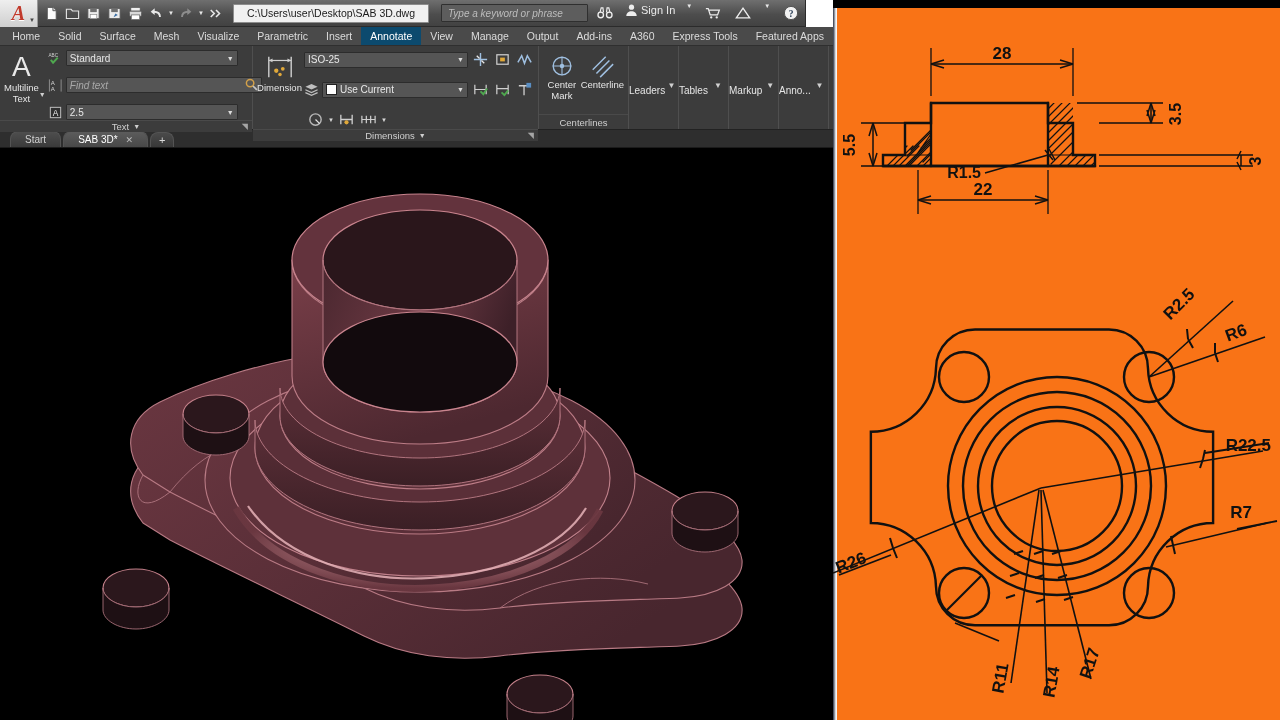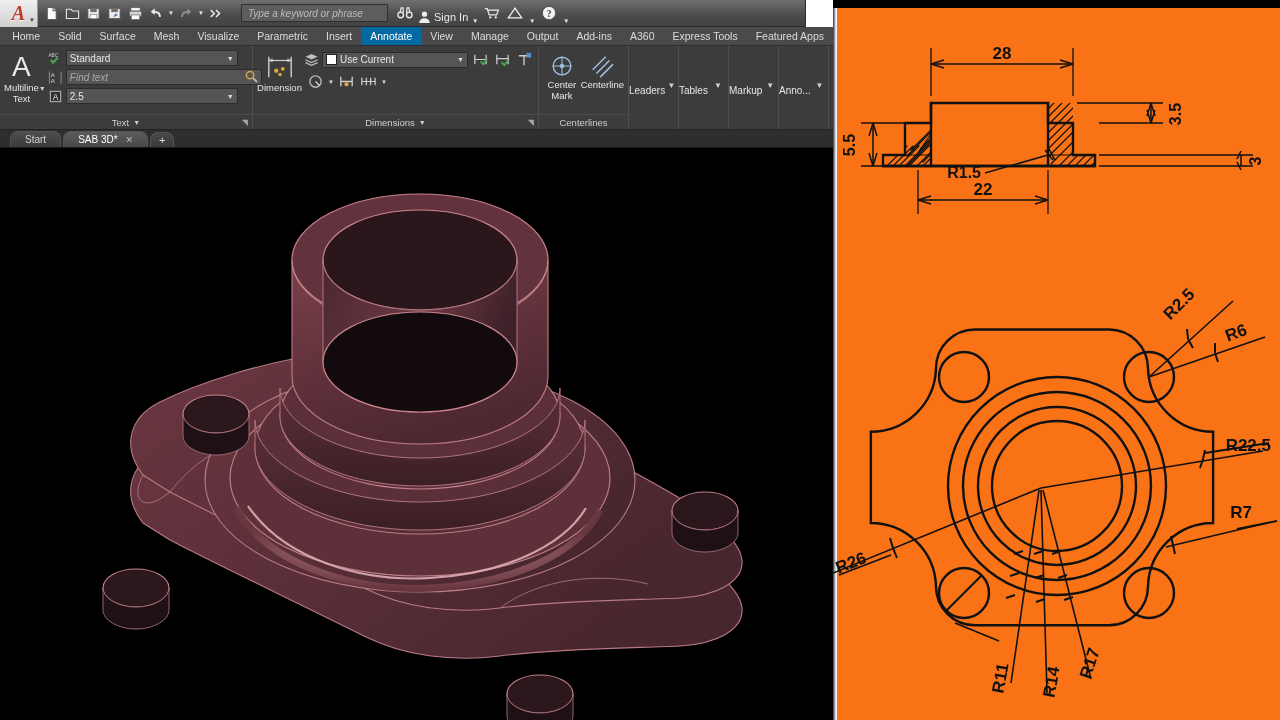--- a/index.html
+++ b/index.html
@@ -52,38 +52,38 @@
     display:flex; align-items:center; justify-content:center;
     font-size:10.5px; color:#1a1a1a; margin-left:4px;
     white-space:nowrap; overflow:hidden;
   }
   .search-box {
     width:147px; height:18px; margin-left:12px;
     background:#5d5d5d; border:1px solid #2f2f2f; border-radius:1px;
     display:flex; align-items:center; padding-left:6px;
     font-size:10px; font-style:italic; color:#bdbdbd;
   }
-  .tb-right { display:flex; align-items:flex-end; gap:3px; margin-left:7px; }
+  .tb-right { display:flex; align-items:flex-start; gap:10px; margin-left:7px; }
   .tb-item { display:flex; align-items:center; gap:3px; color:#eaeaea; font-size:11px; }
   .tb-item svg { display:block; }
   .win-right { position:absolute; right:0; top:0; width:28px; height:27px; background:#fff; border-left:1px solid #2b2b2b;}
 
   
   .ribtabs {
     height:19px; background:#4a4a4a;
     display:flex; align-items:stretch; font-size:10.5px;
     border-bottom:1px solid #2f2f2f;
     position:relative;
   }
   .ribtabs .spacer { width:42px; }
   .rtab {
     padding:0 9px; display:flex; align-items:center; color:#dcdcdc;
     white-space:nowrap;
   }
-  .rtab.active { background:#0369a1; color:#ffffff; }
+  .rtab.active { background:#0c4a6e; color:#ffffff; }
   .ribtabs .endspace { flex:1; }
 
   
   .ribbon {
     height:84px; background:#3c3c3c; display:flex; align-items:stretch;
     border-bottom:1px solid #222;
   }
   .panel { position:relative; display:flex; flex-direction:column;
            border-right:1px solid #4f4f4f; }
   .panel-body { flex:1; display:flex; align-items:flex-start; padding:4px 4px 0 4px; }
@@ -96,21 +96,21 @@
   .panel-title .corner { position:absolute; right:4px; font-size:8px; color:#a5a5a5; }
 
   .bigbtn {
     width:58px; display:flex; flex-direction:column; align-items:center;
     color:#e6e6e6; font-size:9.5px; text-align:center; line-height:11px;
     padding-top:2px;
   }
   .bigbtn .glyph { height:30px; display:flex; align-items:center; justify-content:center; }
   .bigA { font-size:28px; font-family:"Liberation Sans", sans-serif; color:#e9e9e9; line-height:28px; }
 
-  .fields { display:flex; flex-direction:column; gap:3px; padding-left:2px; }
+  .fields { display:flex; flex-direction:column; gap:11px; padding-left:2px; }
   .fldrow { display:flex; align-items:center; gap:3px; }
   .miniicon { width:15px; height:15px; display:flex; align-items:center; justify-content:center; }
   .combo {
     height:16px; background:#555; border:1px solid #2c2c2c; border-radius:1px;
     display:flex; align-items:center; padding:0 3px;
     font-size:10px; color:#e8e8e8; position:relative;
   }
   .combo .cap { flex:1; white-space:nowrap; overflow:hidden; }
   .combo .dd { font-size:7px; color:#ddd; }
   .combo.ph .cap { color:#a9a9a9; font-style:italic; }
@@ -228,20 +228,21 @@
             </svg>
         </div>
         <span class="qcaret">▼</span>
         <div class="qbtn">
           <svg width="14" height="13" viewBox="0 0 16 14">
               <path d="M2 3l4 4-4 4M8 3l4 4-4 4" fill="none" stroke="#e8e8e8" stroke-width="1.8"></path>
             </svg>
         </div>
       </div>
 
+      <div class="doc-title">C:\Users\user\Desktop\SAB 3D.dwg</div>
 
       <div class="search-box">Type a keyword or phrase</div>
 
       <div class="tb-right">
         <div class="qbtn">
           <svg width="16" height="14" viewBox="0 0 18 14">
               <circle cx="4.2" cy="9.2" r="3.1" fill="none" stroke="#eee" stroke-width="1.5"></circle>
               <circle cx="13.8" cy="9.2" r="3.1" fill="none" stroke="#eee" stroke-width="1.5"></circle>
               <path d="M3.4 6.3l1.3-5h2l.6 5M14.6 6.3l-1.3-5h-2l-.6 5" fill="none" stroke="#eee" stroke-width="1.3"></path>
             </svg>
@@ -376,20 +377,45 @@
                 <path d="M4 8l4-2v4zM28 8l-4-2v4z" fill="#cfcfcf"></path>
                 <circle cx="12" cy="19" r="2.3" fill="#e0a83a"></circle>
                   <circle cx="19" cy="17" r="2" fill="#e0a83a"></circle>
                   <circle cx="16" cy="23" r="1.9" fill="#e0a83a"></circle>
               </svg>
             </span>
             <span>Dimension</span>
           </div>
 
           <div class="fields">
+            <div class="fldrow">
+              <div class="combo" style="width:164px;">
+                <span class="cap">ISO-25</span>
+                <span class="dd">▼</span>
+              </div>
+              <div class="iconrow">
+                <span class="ibtn">
+                  <svg width="17" height="17" viewBox="0 0 18 18">
+                      <path d="M2 9h14M9 2v14" stroke="#9fbfe0" stroke-width="1.5"></path>
+                      <path d="M5 5l3 3M13 13l-3-3" stroke="#e8e8e8" stroke-width="1.4"></path>
+                    </svg>
+                </span>
+                <span class="ibtn">
+                  <svg width="17" height="17" viewBox="0 0 18 18">
+                      <rect x="3" y="4" width="12" height="10" fill="none" stroke="#cfcfcf" stroke-width="1.3"></rect>
+                      <rect x="6.5" y="7" width="5" height="4" fill="#e0a83a"></rect>
+                    </svg>
+                </span>
+                <span class="ibtn">
+                  <svg width="17" height="17" viewBox="0 0 18 18">
+                      <path d="M2 12l4-7 3 8 3-8 4 7" fill="none" stroke="#9fbfe0" stroke-width="1.6"></path>
+                    </svg>
+                </span>
+              </div>
+            </div>
 
             <div class="fldrow">
               <span class="miniicon">
                 <svg width="15" height="15" viewBox="0 0 16 16">
                     <path d="M8 2l6.5 3L8 8 1.5 5z" fill="#bfbfbf"></path>
                     <path d="M1.5 8.3L8 11.3l6.5-3" fill="none" stroke="#bfbfbf" stroke-width="1.3"></path>
                     <path d="M1.5 11.3L8 14.3l6.5-3" fill="none" stroke="#bfbfbf" stroke-width="1.3"></path>
                   </svg>
               </span>
               <div class="combo" style="width:146px;">

